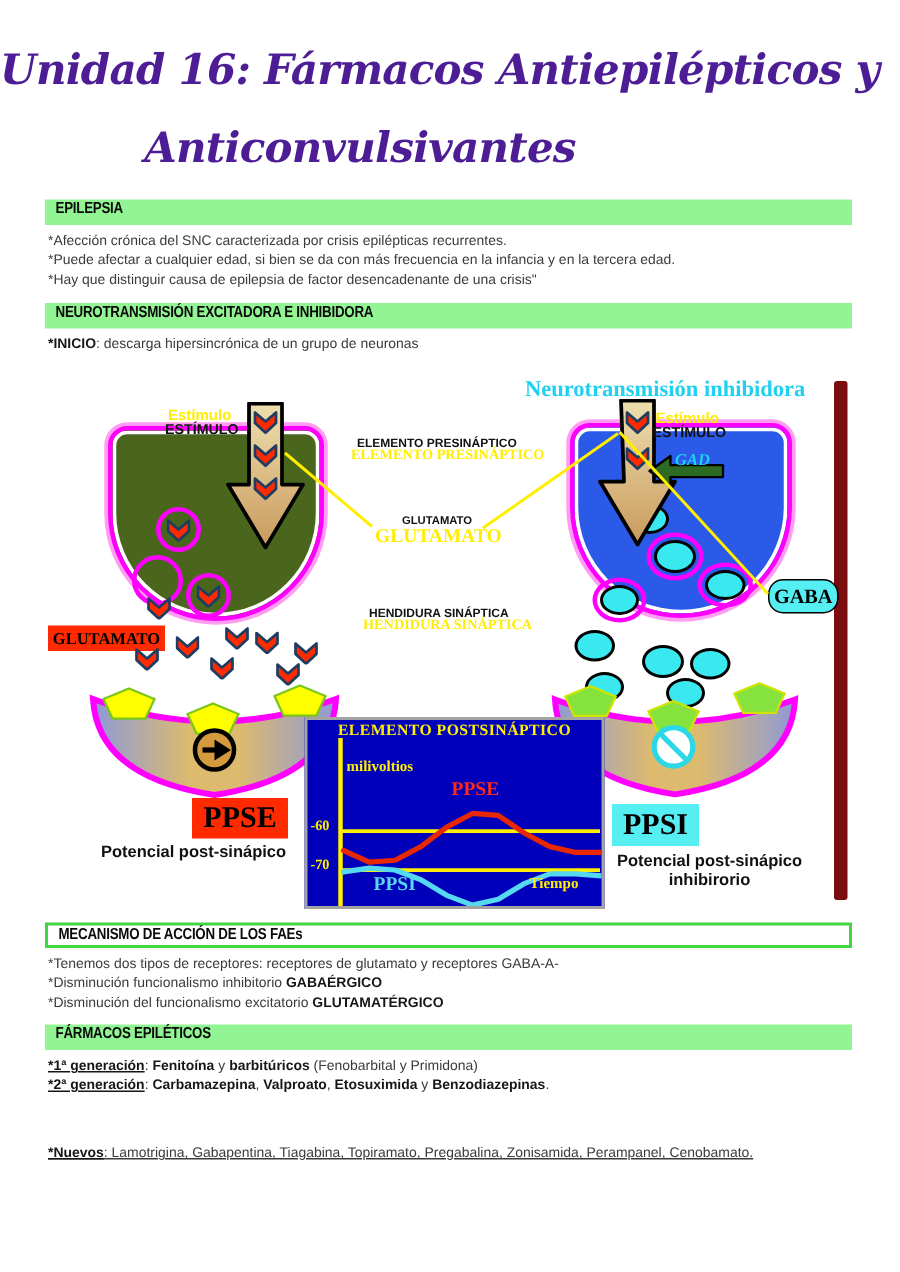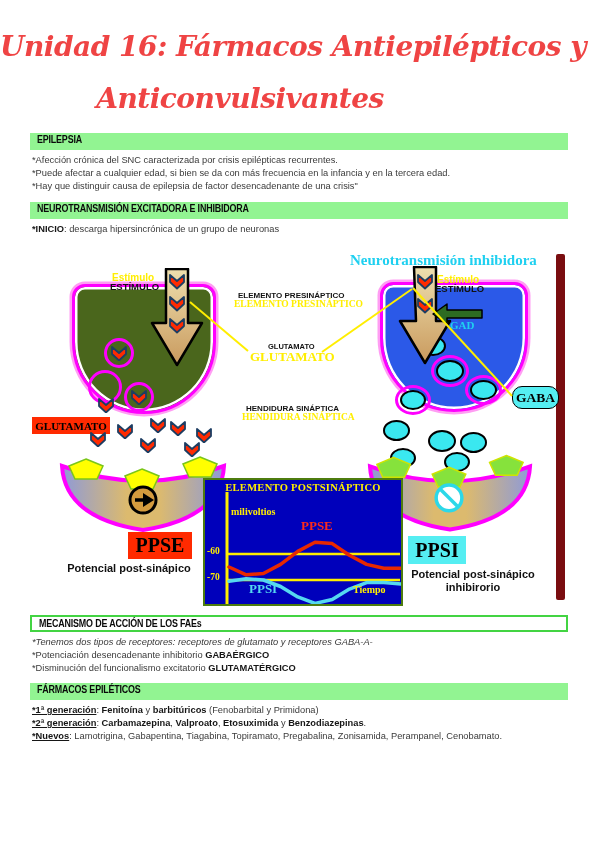--- a/index.html
+++ b/index.html
@@ -1,19 +1,19 @@
 <!DOCTYPE html>
 <html style="--section-header-bg: #92f492; --excitatory-red: #ff2a00; --inhibitory-cyan: #1fd0f0; --presynaptic-left-fill: #4a661c; --presynaptic-right-fill: #2b59e8; --membrane-magenta: #ff00ff; --label-yellow: #ffee00; --gad-green: #2d6b22; --gaba-cyan: #55eef2; --graph-blue: #0000bb; --maroon-bar: #7a0d10;"><head>
 <meta charset="utf-8">
 <style>
   html,body{margin:0;padding:0;background:#fff;}
   .page{position:relative;width:600px;height:848px;background:#fff;overflow:hidden;
         font-family:"Liberation Sans",sans-serif;}
   
-  .doc-title{position:absolute;left:0;width:480px;text-align:center;color:#ef4444;
+  .doc-title{position:absolute;left:0;width:480px;text-align:center;color:#4c1d95;
     font-family:"DejaVu Serif",serif;font-style:italic;font-weight:bold;font-size:28px;
     letter-spacing:-0.5px;white-space:nowrap;}
   
   .hdr{position:absolute;left:30px;width:538px;height:17px;display:flex;align-items:flex-start;
        padding-left:7px;box-sizing:border-box;}
   .hdr.green{background:var(--section-header-bg,#92f492);}
   .hdr.outline{background:#fff;border:2px solid #43d443;}
   .hdr span{display:inline-block;font-weight:bold;font-size:10.6px;color:#0a0a0a;
        transform:scaleX(0.84);transform-origin:left center;white-space:nowrap;letter-spacing:-0.2px;}
   
@@ -38,21 +38,21 @@
   .box{position:absolute;display:flex;align-items:center;justify-content:center;
        font-family:"Liberation Serif",serif;font-weight:bold;color:#000;box-sizing:border-box;}
   .glut-box{background:var(--excitatory-red,#ff2a00);font-size:11px;}
   .gaba-box{background:var(--gaba-cyan,#55eef2);border:1.5px solid #000;font-size:13.5px;}
   .ppse-box{background:var(--excitatory-red,#ff2a00);font-size:20px;}
   .ppsi-box{background:var(--gaba-cyan,#55eef2);font-size:20px;}
   .caption{position:absolute;text-align:center;font-weight:bold;font-size:11px;color:#111;line-height:13px;}
   .maroon{position:absolute;background:var(--maroon-bar,#7a0d10);border-radius:2px;}
   
   .graph{position:absolute;left:203px;top:226px;width:200px;height:128px;
-         background:var(--graph-blue,#0000bb);border:2px solid #4d7c0f;box-sizing:border-box;}
+         background:var(--graph-blue,#0000bb);border:2px solid #a3a3a3;box-sizing:border-box;}
   .graph .t{position:absolute;font-family:"Liberation Serif",serif;font-weight:bold;}
 </style>
 </head>
 <body>
 
 <svg width="0" height="0" style="position:absolute" aria-hidden="true">
   <defs>
     <g id="chev">
         <path d="M1,1 L8,7 L15,1 L15,8 L8,14.5 L1,8 Z" fill="#ff2a00" stroke="#1d3d62" stroke-width="1.8" stroke-linejoin="round"></path>
       </g>
@@ -173,21 +173,21 @@
       <path d="M16,1 h22 v54 h14 L27,97 L2,55 h16 Z" fill="url(#agrad)" stroke="#000" stroke-width="2.5" stroke-linejoin="round"></path>
       <use href="#chev" x="19" y="8"></use>
         <use href="#chev" x="19" y="32"></use>
     </svg>
     <div class="ylbl" style="left:437px;top:22px;font-size:10px;">Estímulo</div>
     <div class="klbl" style="left:435px;top:31px;font-size:9.5px;">ESTÍMULO</div>
 
     <svg class="chevsvg" style="left:432px;top:50px;" width="52" height="24" viewBox="0 0 52 24">
       <polygon points="1,12 15,2 15,8 50,8 50,16 15,16 15,22" fill="var(--gad-green,#2d6b22)" stroke="#000" stroke-width="1.5" stroke-linejoin="round"></polygon>
     </svg>
-    <div class="ylbl serifb" style="left:450px;top:67px;font-size:11px;color:var(--inhibitory-cyan,#1fd0f0);">GAD</div>
+    <div class="ylbl serifb" style="left:450px;top:49px;font-size:11px;color:var(--inhibitory-cyan,#1fd0f0);font-style:italic;">GAD</div>
 
     <div class="box gaba-box" style="left:512px;top:134px;width:47px;height:23px;border-radius:10px;">GABA</div>
 
     <div class="vesR" style="left:383px;top:168px;width:27px;height:21px;"></div>
     <div class="vesR" style="left:428px;top:178px;width:28px;height:22px;"></div>
     <div class="vesR" style="left:460px;top:180px;width:27px;height:21px;"></div>
     <div class="vesR" style="left:390px;top:196px;width:26px;height:20px;"></div>
     <div class="vesR" style="left:444px;top:200px;width:26px;height:20px;"></div>
 
     <svg class="chevsvg" style="left:366px;top:200px;" width="168" height="82" viewBox="0 0 170 82">
@@ -234,24 +234,24 @@
       <div class="t" style="left:44px;top:101px;font-size:13px;color:#55d8f0;">PPSI</div>
       <div class="t" style="left:148px;top:104px;font-size:10px;color:#ffee00;">Tiempo</div>
       <div class="t" style="left:2px;top:66px;font-size:9.5px;color:#ffee00;">-60</div>
       <div class="t" style="left:2px;top:92px;font-size:9.5px;color:#ffee00;">-70</div>
     </div>
   </div>
 
   <div class="hdr outline" style="top:615px;">
       <span>MECANISMO DE ACCIÓN DE LOS FAEs</span>
     </div>
-  <div class="bl" style="top:637px;font-style:italic;">*Tenemos dos tipos de receptores: receptores de glutamato y receptores GABA-A-</div>
-  <div class="bl" style="top:650px;"><span>*Potenciación desencadenante inhibitorio </span><b>GABAÉRGICO</b></div>
+  <div class="bl" style="top:637px;">*Tenemos dos tipos de receptores: receptores de glutamato y receptores GABA-A-</div>
+  <div class="bl" style="top:650px;"><span>*Disminución funcionalismo inhibitorio </span><b>GABAÉRGICO</b></div>
   <div class="bl" style="top:663px;"><span>*Disminución del funcionalismo excitatorio </span><b>GLUTAMATÉRGICO</b></div>
 
   <div class="hdr green" style="top:683px;">
       <span>FÁRMACOS EPILÉTICOS</span>
     </div>
   <div class="bl" style="top:705px;"><b class="u">*1ª generación</b><span>: </span><b>Fenitoína</b><span> y </span><b>barbitúricos</b><span> (Fenobarbital y Primidona)</span></div>
   <div class="bl" style="top:718px;"><b class="u">*2ª generación</b><span>: </span><b>Carbamazepina</b><span>, </span><b>Valproato</b><span>, </span><b>Etosuximida</b><span> y </span><b>Benzodiazepinas</b><span>.</span></div>
-  <div class="bl" style="top:731px;"><b class="u">*Nuevos</b><span>: Lamotrigina, Gabapentina, Tiagabina, Topiramato, Pregabalina, Zonisamida, Perampanel, Cenobamato.</span></div>
+  <div class="bl" style="top:763px;text-decoration:underline;"><b class="u">*Nuevos</b><span>: Lamotrigina, Gabapentina, Tiagabina, Topiramato, Pregabalina, Zonisamida, Perampanel, Cenobamato.</span></div>
 
 </div>
 
 </body></html>

